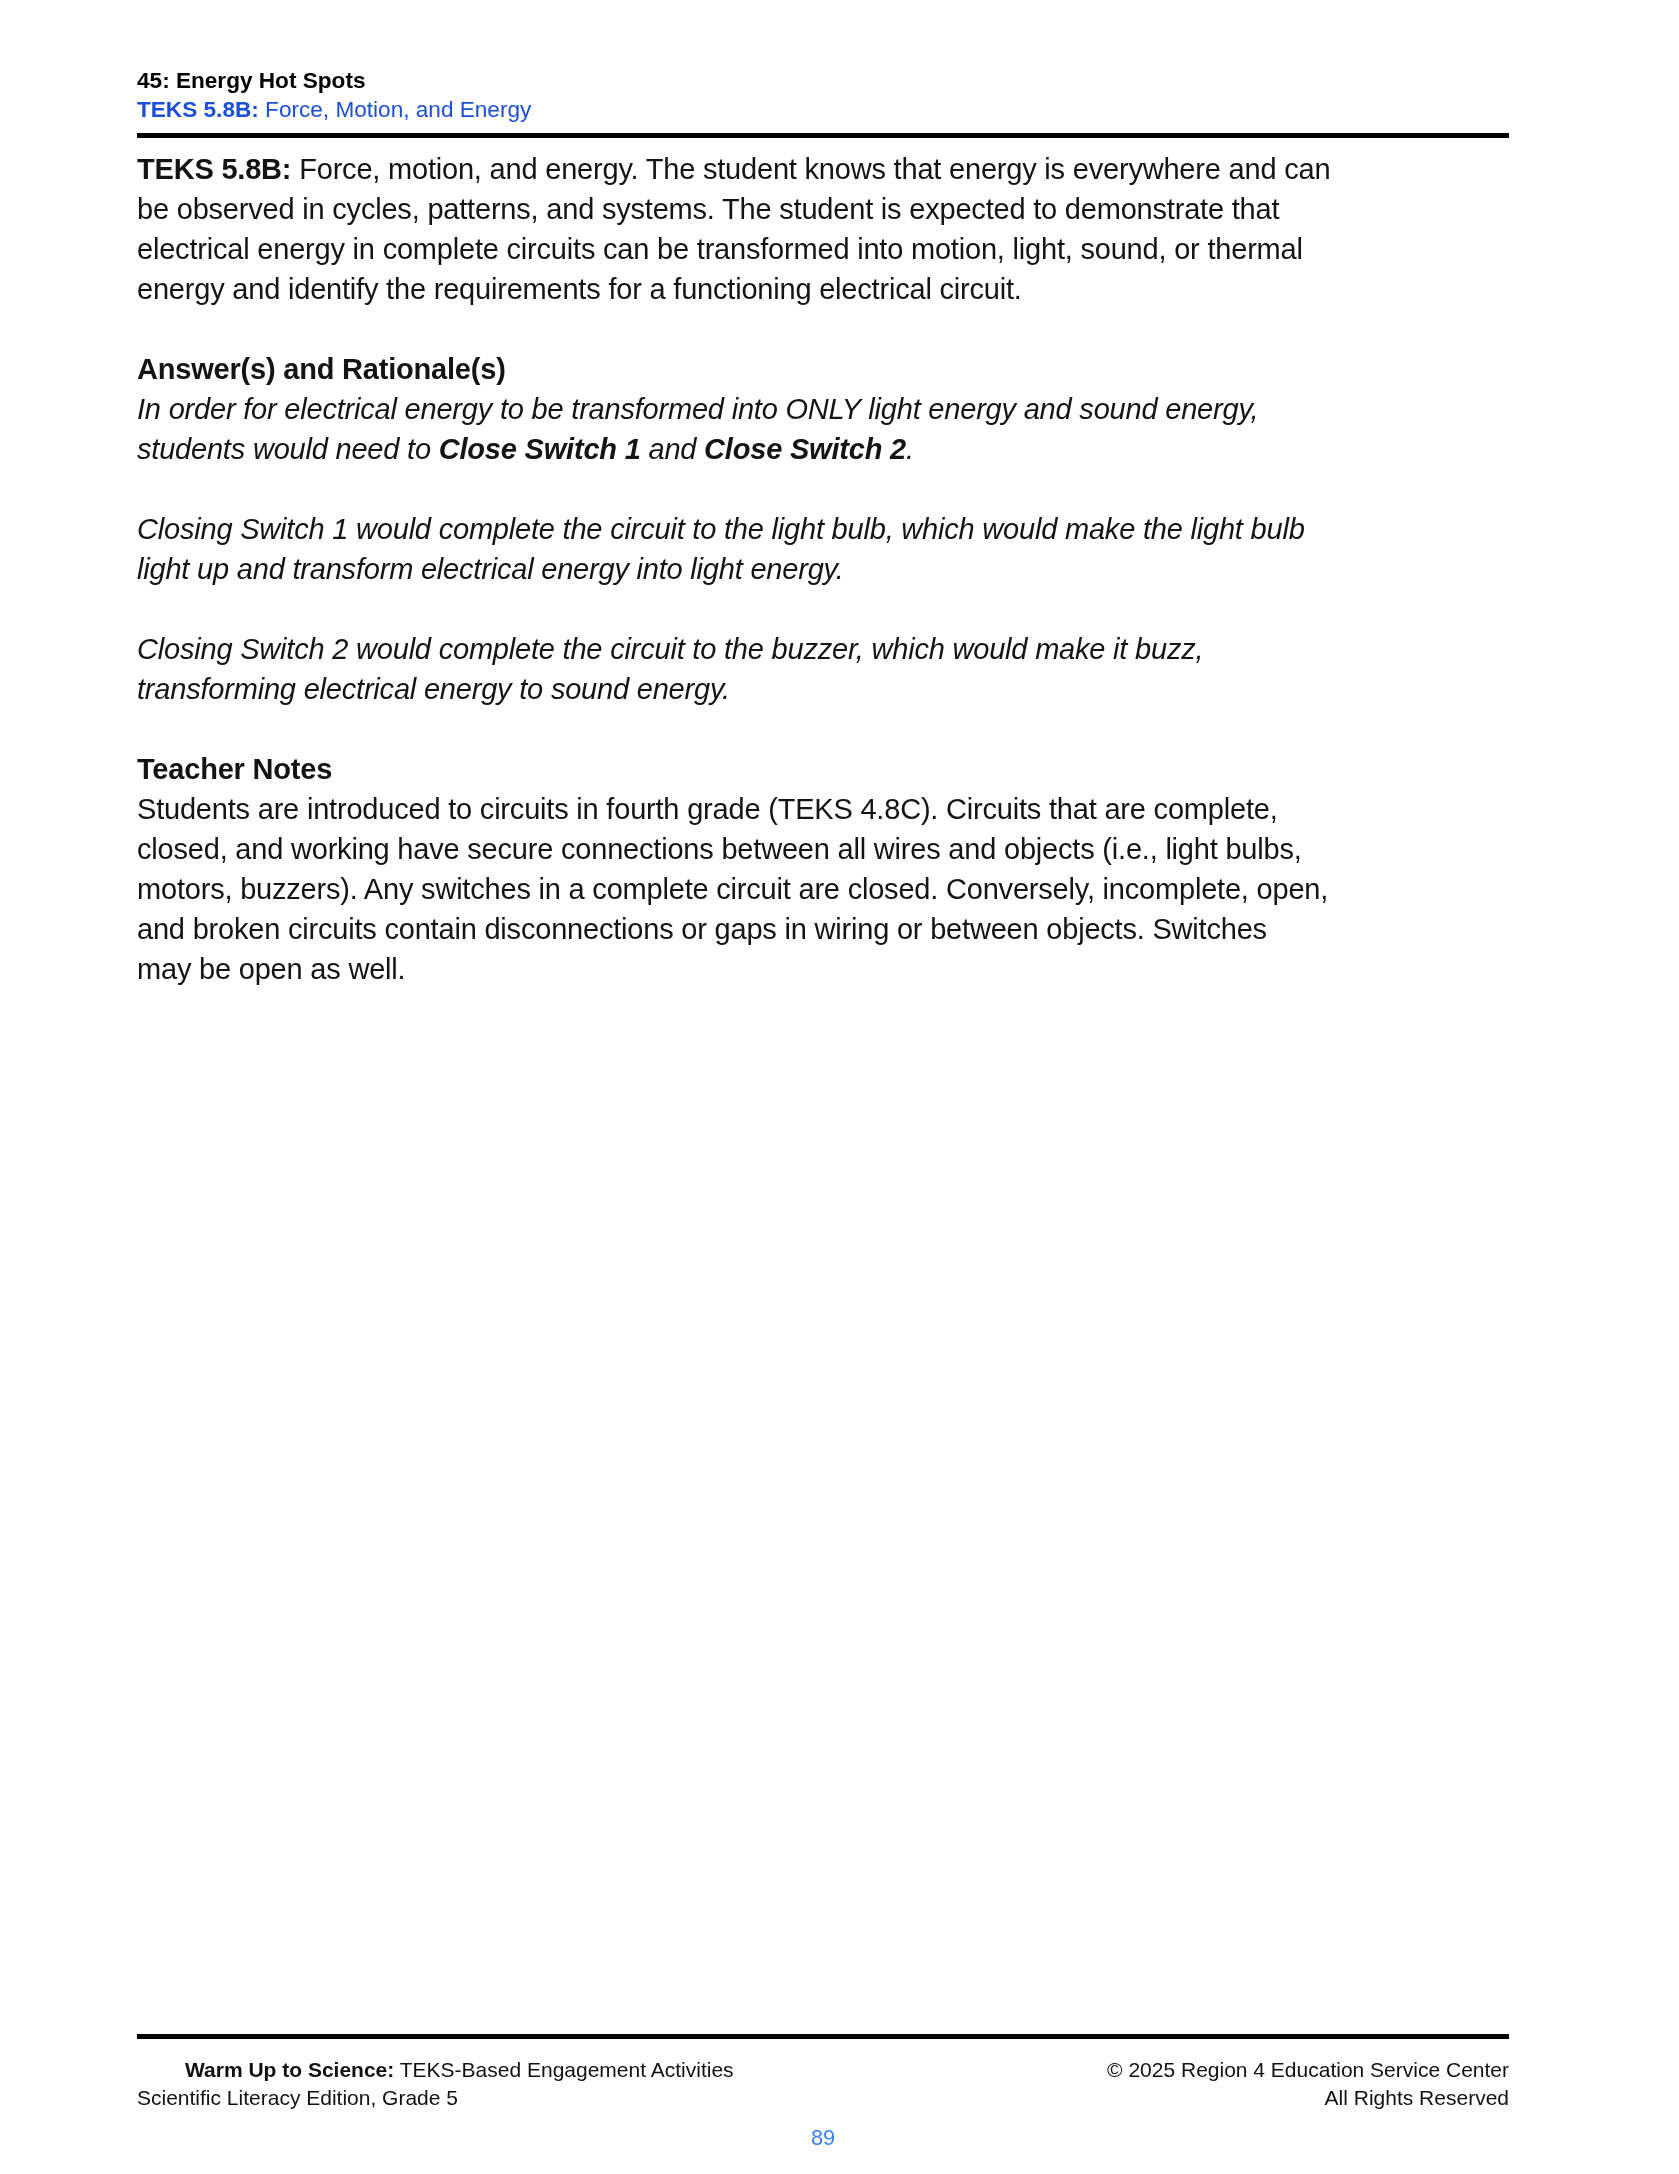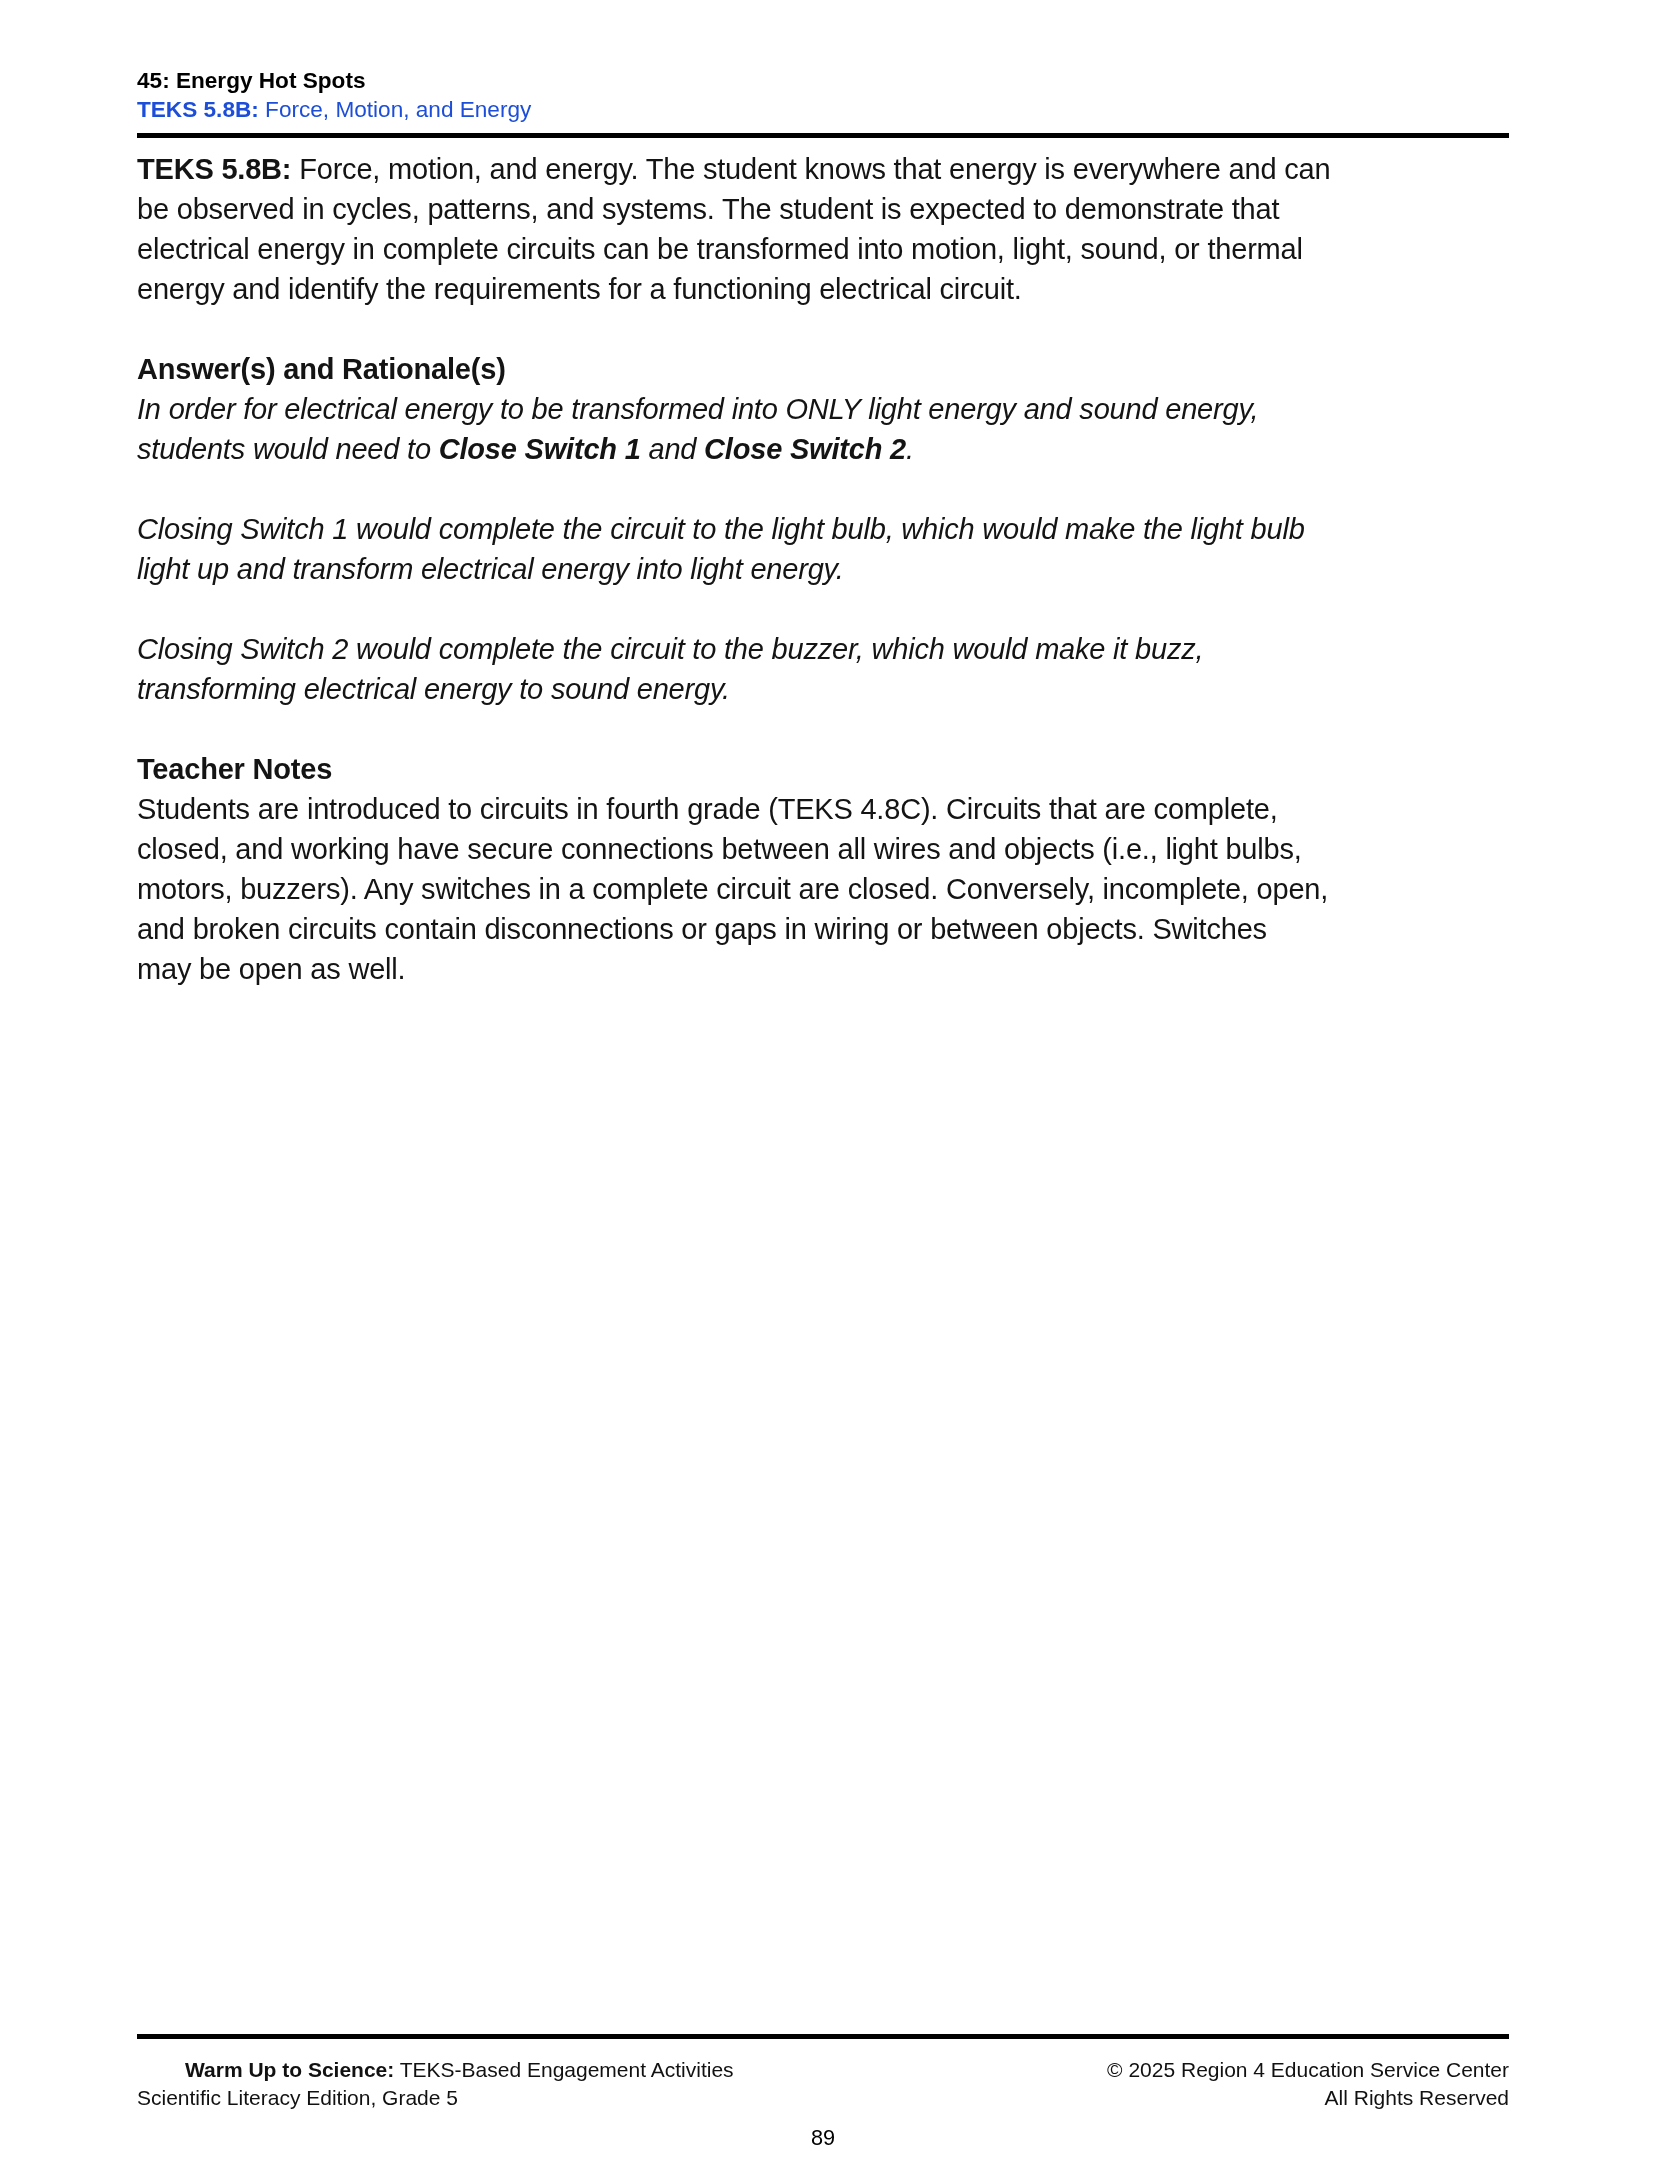--- a/index.html
+++ b/index.html
@@ -85,21 +85,21 @@
     line-height: 28px;
     color: #111111;
   }
   .footer-left strong { font-weight: 700; margin-left: 48px; }
   .footer-right { text-align: right; }
   .page-number {
     margin-top: 13px;
     text-align: center;
     font-size: 21.7px;
     line-height: 26px;
-    color: #000000;
+    color: #3b82f6;
   }
 </style>
 </head>
 <body>
 
 <div class="page">
 
   <header class="page-header">
     <div class="ph-line1">45: Energy Hot Spots</div>
     <div class="ph-line2"><strong>TEKS 5.8B:</strong><span> Force, Motion, and Energy</span></div>

